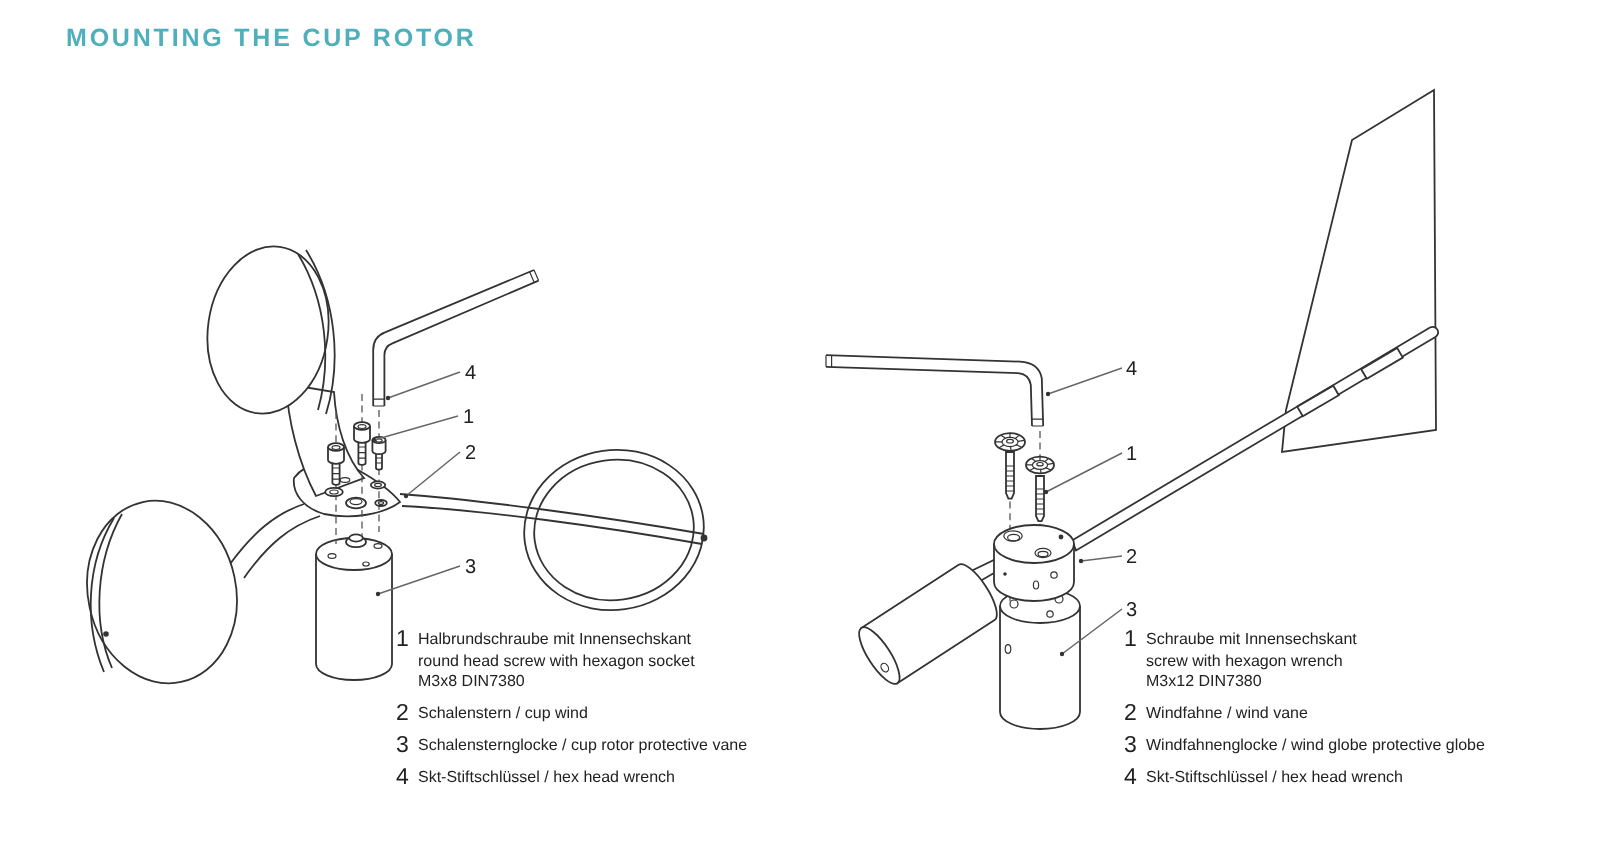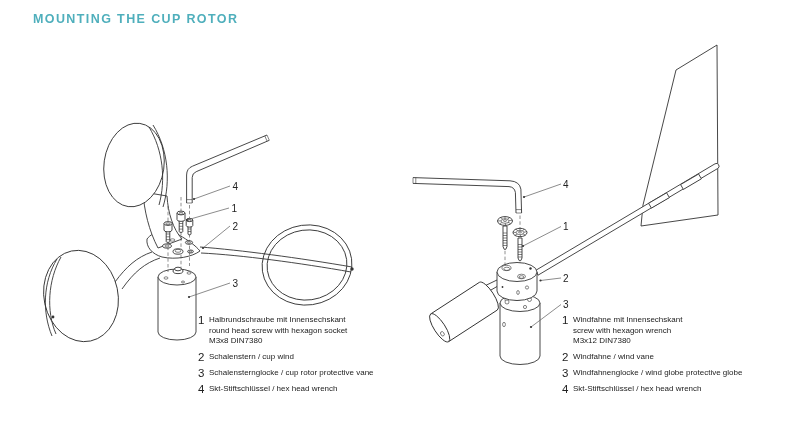--- a/index.html
+++ b/index.html
@@ -242,21 +242,21 @@
       <text x="563" y="230">1</text>
       <text x="563" y="281.5">2</text>
       <text x="563" y="308">3</text>
     </g>
   </svg>
 
   <div class="legend" style="left:562px;top:315px;">
     <div class="legend-item">
       <div class="legend-num">1</div>
       <div class="legend-lines">
-        <div>Windfahne mit Innensechskant</div>
+        <div>Schraube mit Innensechskant</div>
         <div>screw with hexagon wrench</div>
         <div>M3x12 DIN7380</div>
       </div>
     </div>
     <div class="legend-item">
       <div class="legend-num">2</div>
       <div class="legend-lines">
           <div>Windfahne / wind vane</div>
         </div>
     </div>

